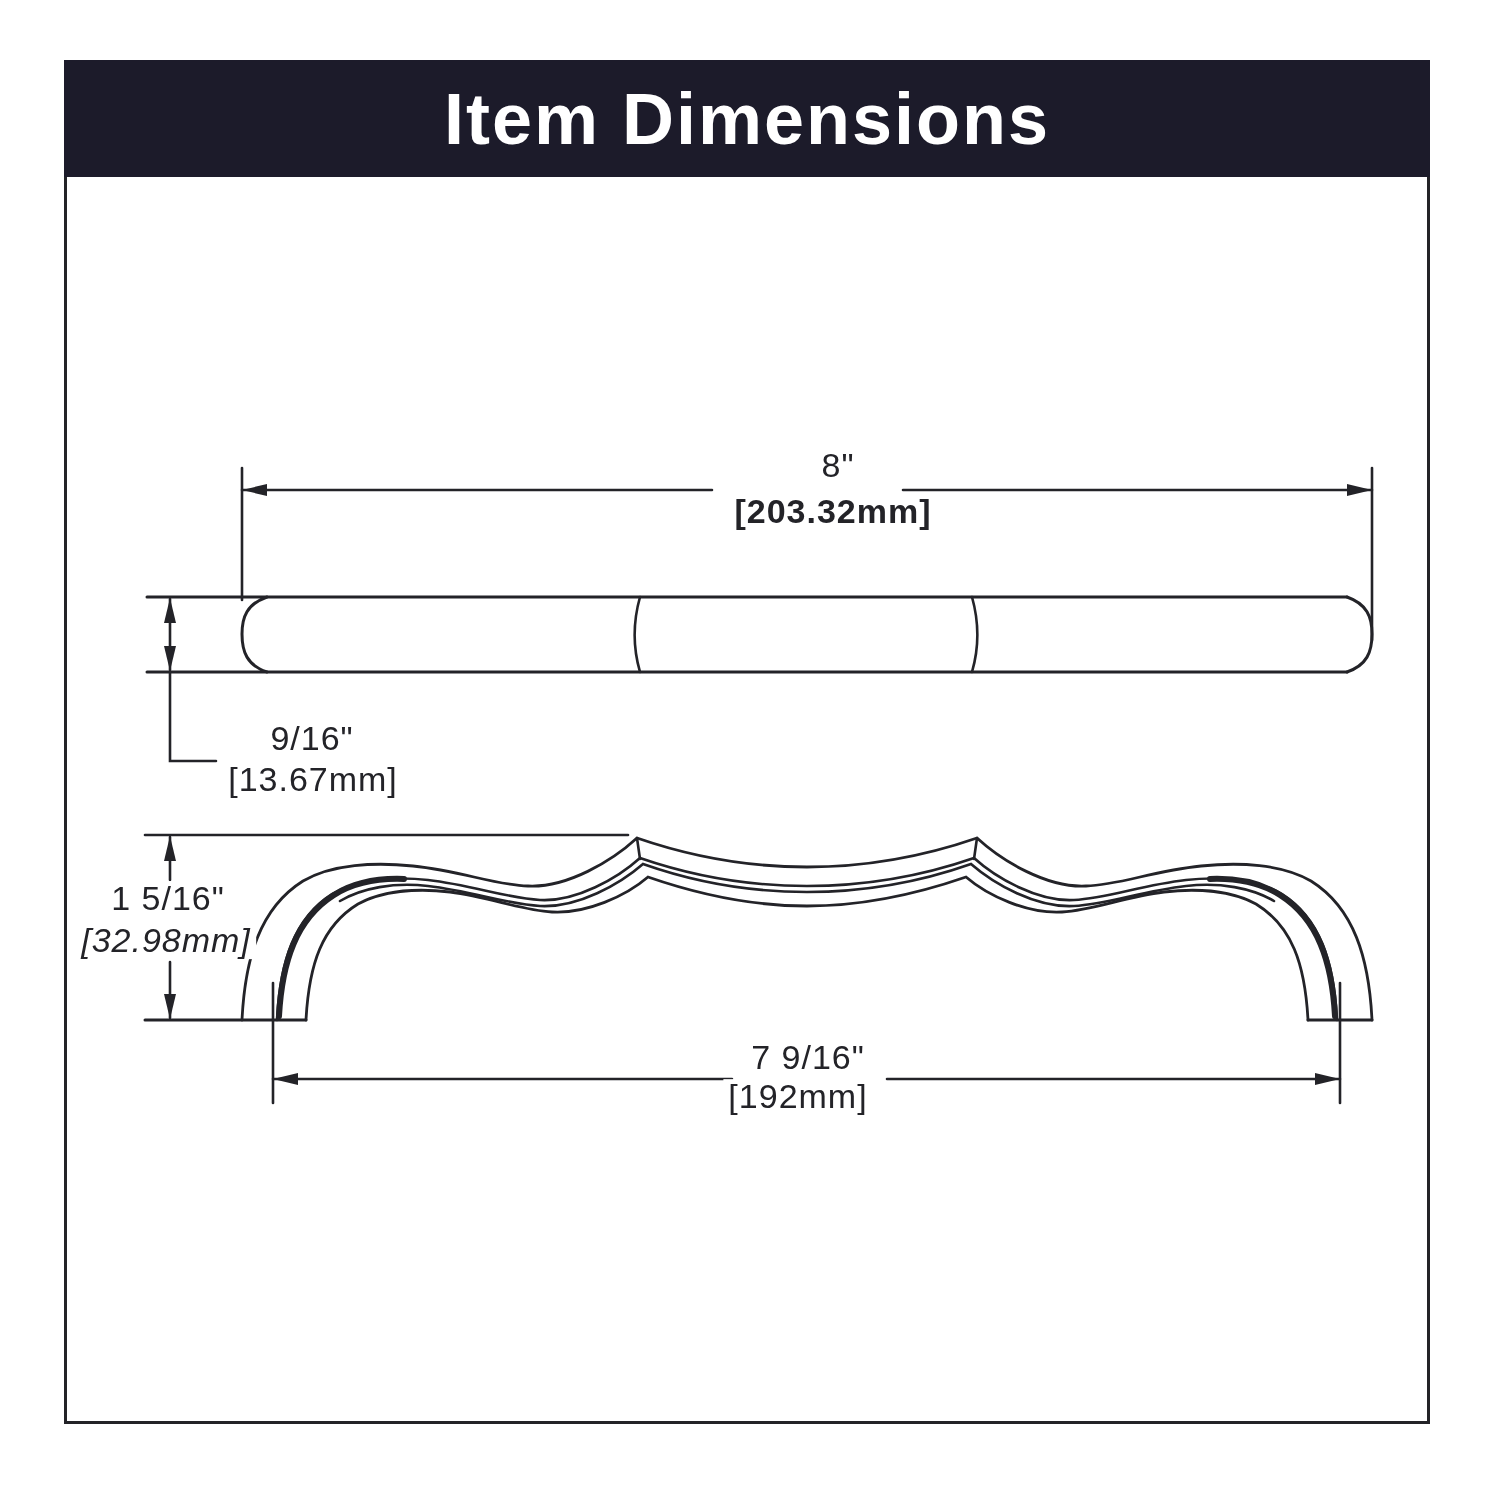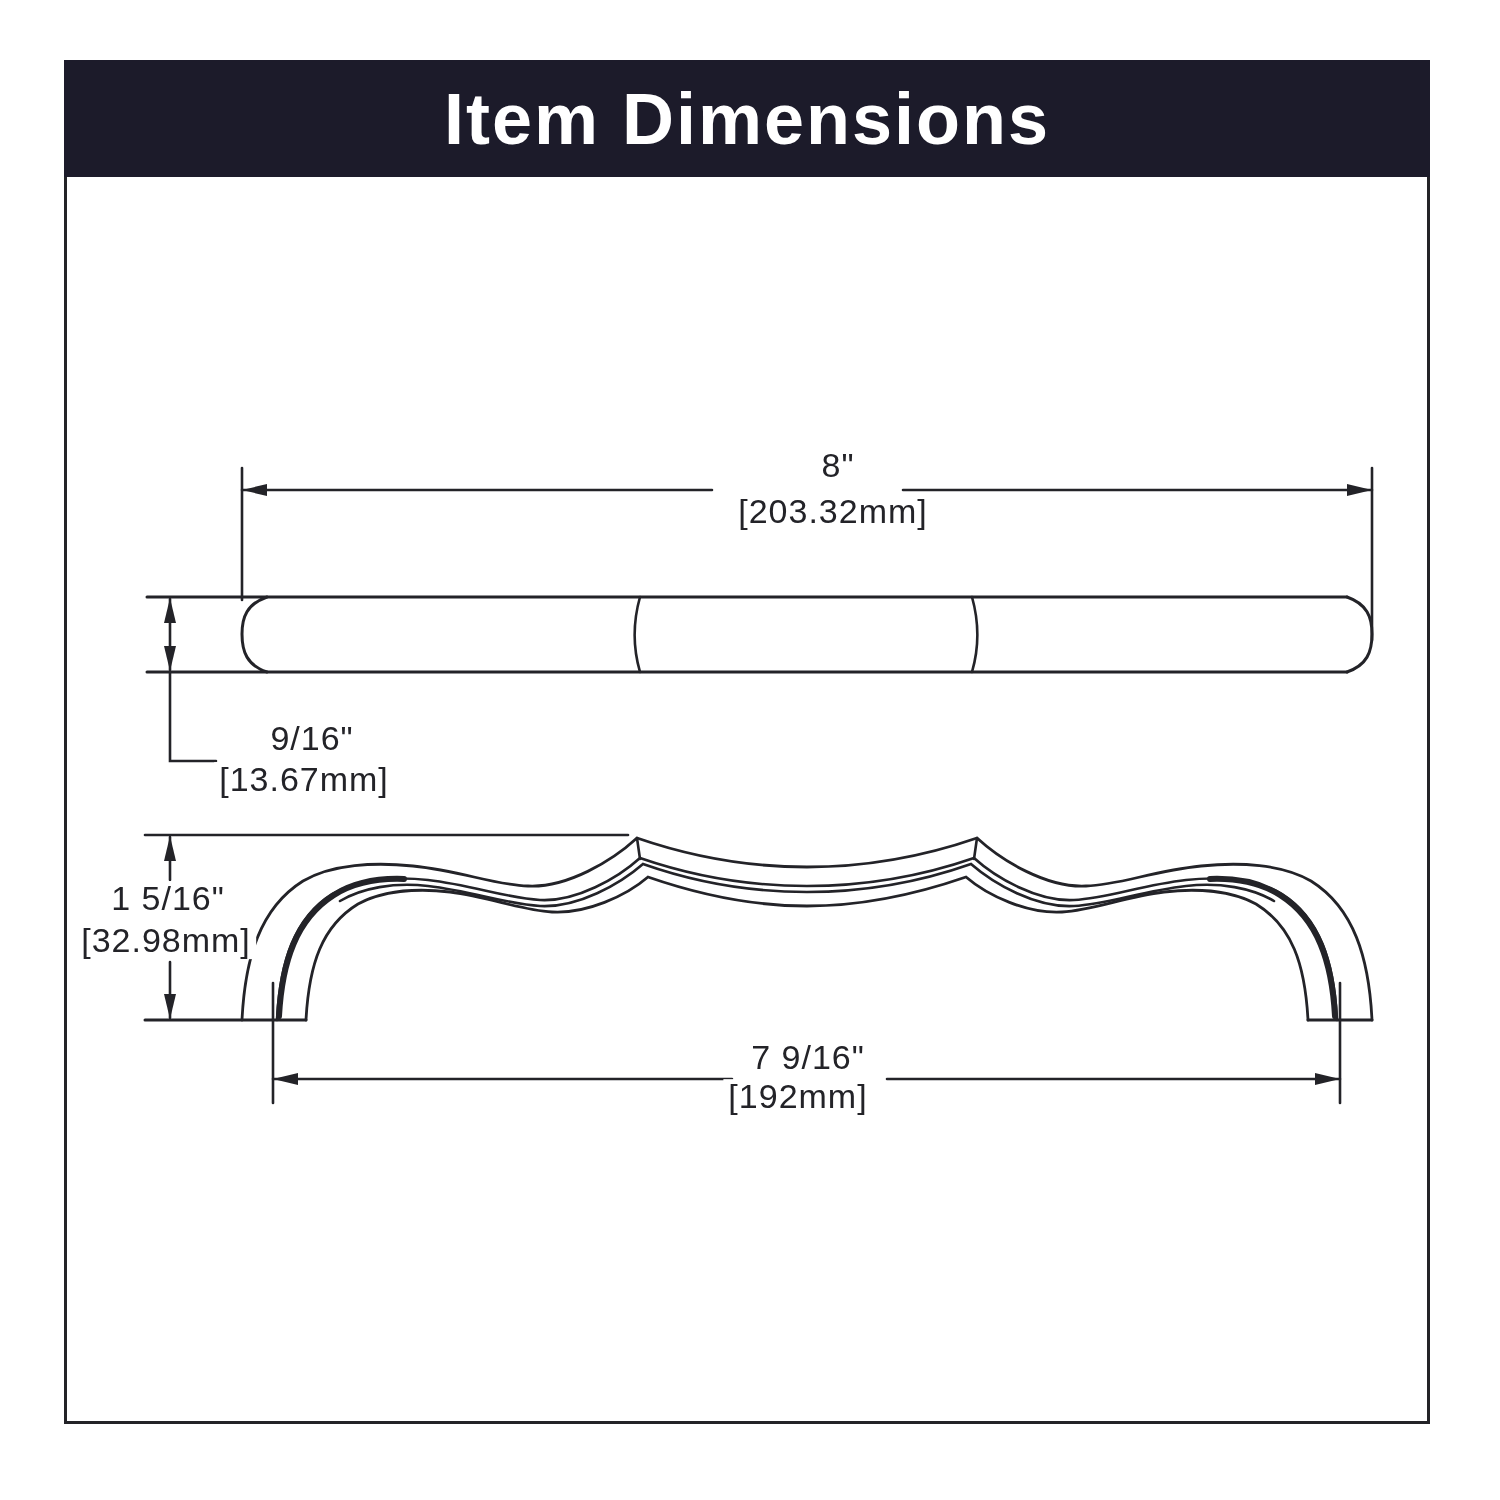--- a/index.html
+++ b/index.html
@@ -89,24 +89,24 @@
 
       <path d="M273,983 L273,1103"></path>
       <path d="M1340,983 L1340,1103"></path>
       <path d="M273,1079 L732,1079 M887,1079 L1340,1079"></path>
       <path fill="#232328" stroke="none" d="M273,1079 L298,1073 L298,1085 Z"></path>
       <path fill="#232328" stroke="none" d="M1340,1079 L1315,1073 L1315,1085 Z"></path>
     </g>
   </svg>
 
   <div class="dim-label" style="left:838px;top:466px;">8"</div>
-  <div class="dim-label" style="left:833px;top:512px;">[203.32mm]</div>
+  <div class="dim-label" style="left:833px;top:512px;font-weight:bold;">[203.32mm]</div>
 
   <div class="dim-label" style="left:312px;top:739px;">9/16"</div>
-  <div class="dim-label" style="left:304px;top:780px;">[13.67mm]</div>
+  <div class="dim-label" style="left:313px;top:780px;">[13.67mm]</div>
 
   <div class="dim-label" style="left:168px;top:899px;">1 5/16"</div>
-  <div class="dim-label" style="left:166px;top:941px;">[32.98mm]</div>
+  <div class="dim-label" style="left:166px;top:941px;font-style:italic;">[32.98mm]</div>
 
   <div class="dim-label" style="left:808px;top:1058px;">7 9/16"</div>
   <div class="dim-label" style="left:798px;top:1097px;">[192mm]</div>
 
 </div>
 
 </body></html>

